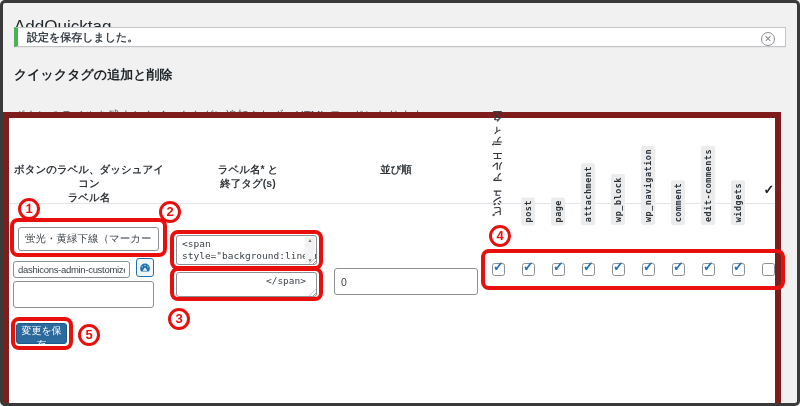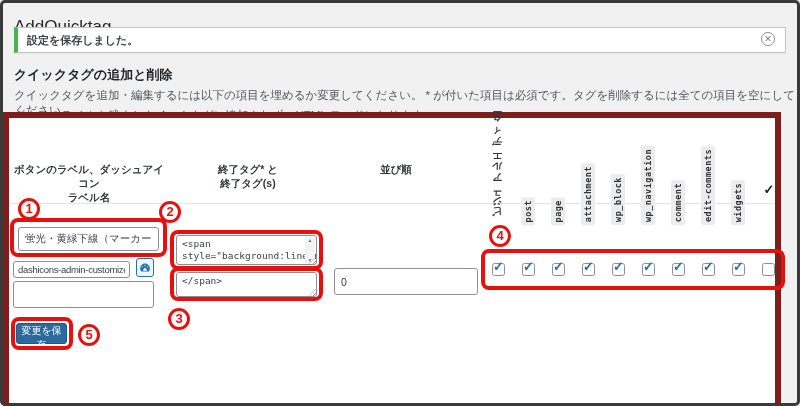--- a/index.html
+++ b/index.html
@@ -5,21 +5,21 @@
   html,body{margin:0;padding:0;background:#e8e8e8;}
   *{box-sizing:border-box;}
   .screen{
     position:relative;width:800px;height:406px;margin:0 auto;
     background:#f1f1f1;overflow:hidden;
     font-family:"Liberation Sans",sans-serif;color:#3c434a;
   }
   .frame{position:absolute;inset:0;border:3px solid #3a3a3a;border-radius:5px;z-index:60;pointer-events:none;}
   .page-title{position:absolute;left:14px;top:6px;font-size:17px;font-weight:400;color:#23282d;}
   
-  .notice{position:absolute;left:14px;top:27px;width:772px;height:26px;background:#fff;
+  .notice{position:absolute;left:14px;top:27px;width:772px;height:20px;background:#fff;
     border:1px solid #c3c4c7;border-left:4px solid #46b450;box-shadow:0 1px 1px rgba(0,0,0,.04);
     display:flex;align-items:center;}
   .notice-msg{font-size:11px;font-weight:600;color:#3c434a;padding-left:9px;}
   .notice-dismiss{position:absolute;right:10px;top:4px;width:14px;height:14px;border:1px solid #8c8f94;
     border-radius:50%;color:#787c82;font-size:9px;line-height:12px;text-align:center;cursor:pointer;background:#fff;}
   .sec-heading{position:absolute;left:14px;top:55px;font-size:13px;font-weight:700;color:#1d2327;}
   .desc{position:absolute;left:14px;font-size:11.5px;color:#50575e;}
   .desc1{top:76px;} .desc2{top:96px;}
   
   .tablebox{position:absolute;left:3px;top:112px;width:778px;height:320px;background:#fff;border:6px solid #7f1d1d;}
@@ -38,21 +38,21 @@
   .tb-input,.tb-area{position:absolute;border:1px solid #8c8f94;border-radius:3px;background:#fff;
     font-family:"Liberation Sans",sans-serif;font-size:10.5px;color:#3c434a;padding:2px 6px;outline:none;}
   .f-label{left:9px;top:109px;width:141px;height:24px;}
   .f-dashicon{left:4px;top:143px;width:117px;height:17px;font-size:9.5px;letter-spacing:-.3px;padding:1px 4px;}
   .f-name{left:4px;top:163px;width:141px;height:27px;}
   .dashicon-btn{position:absolute;left:127px;top:140px;width:18px;height:19px;background:#f0f6fc;
     border:1px solid #2271b1;border-radius:3px;display:flex;align-items:center;justify-content:center;cursor:pointer;}
   .tb-area{font-family:"DejaVu Sans Mono",monospace;font-size:9.5px;line-height:12px;padding:2px 10px 2px 5px;
     resize:none;overflow:hidden;white-space:pre;}
   .f-start{left:167px;top:117px;width:141px;height:30px;}
-  .f-end{left:167px;top:154px;width:141px;height:25px;}
+  .f-end{left:167px;top:154px;width:141px;height:25px;text-align:right;}
   .f-access{left:325px;top:118px;width:144px;height:27px;}
   .f-order{left:325px;top:150px;width:144px;height:27px;}
   .scrollcol{position:absolute;left:296px;top:119px;width:10px;height:26px;background:#f3f3f3;
     display:flex;flex-direction:column;justify-content:space-between;align-items:center;font-size:5px;color:#777;z-index:5;}
   .grip{position:absolute;width:8px;height:8px;z-index:5;
     background:repeating-linear-gradient(135deg,transparent 0 2px,#9a9a9a 2px 3px);
     clip-path:polygon(100% 0,100% 100%,0 100%);}
   .grip-start{left:299px;top:139px;}
   .grip-end{left:299px;top:171px;}
   
@@ -83,32 +83,31 @@
   <div class="frame"></div>
 
   <h1 class="page-title">AddQuicktag</h1>
 
   <div class="notice">
     <span class="notice-msg">設定を保存しました。</span>
     <span class="notice-dismiss">✕</span>
   </div>
 
   <h2 class="sec-heading">クイックタグの追加と削除</h2>
-  <p class="desc desc1">クイックタグを追加・編集するには以下の項目を埋めるか変更してください。 * が付いた項目は必須です。タグを削除するには全ての項目を空にしてください。</p>
   <p class="desc desc2">ボタンのラベルを残すとクイックタグに追加されず、HTML モードになります。</p>
 
   <div class="tablebox">
     <div class="thead-border"></div>
 
     <div class="th th-col1">
       <div>ボタンのラベル、ダッシュアイコン</div>
       <div>ラベル名</div>
     </div>
     <div class="th th-col2">
-      <div>終了タグ* と</div>
+      <div>ラベル名* と</div>
       <div>終了タグ(s)</div>
     </div>
     <div class="th th-col3">
       <div>並び順</div>
     </div>
 
     <div class="vlabel" style="left:481px;">
       <span class="vtext visual-editor">ビジュアルエディター</span>
     </div>
     <div id="posttype-headers">

